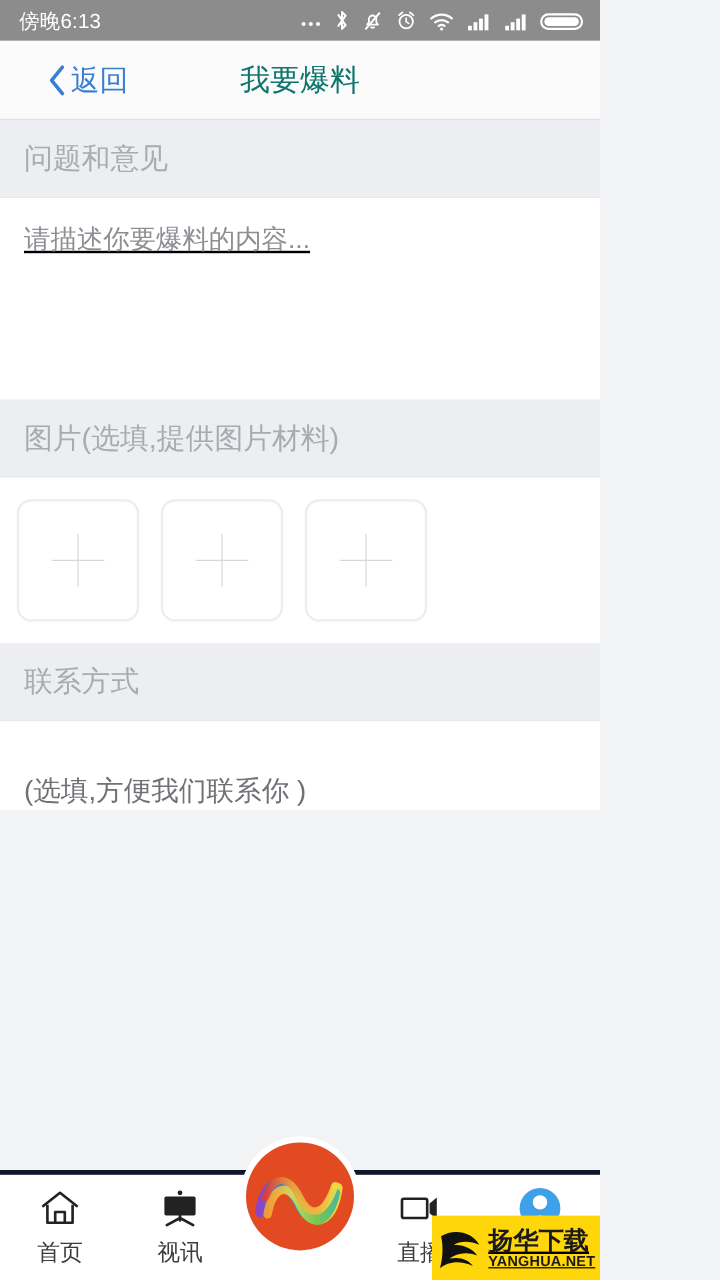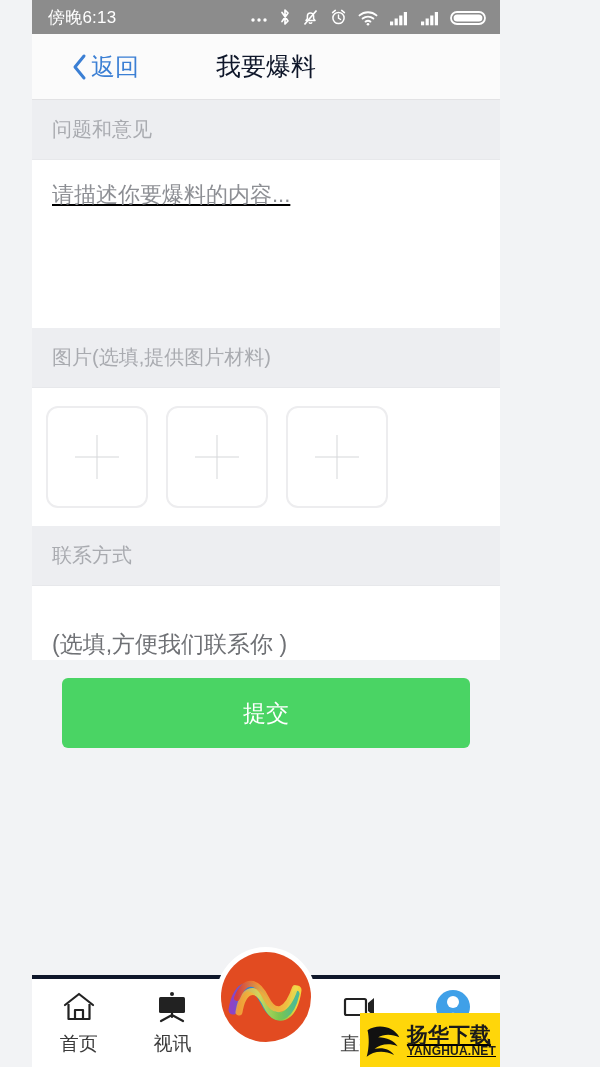--- a/index.html
+++ b/index.html
@@ -8,21 +8,20 @@
     font-family: "Liberation Sans", "DejaVu Sans", sans-serif;
     background: #f2f3f5;
     overflow: hidden;
   }
   #app {
     position: relative;
     width: 500px; height: 1067px;
     background: #f2f3f5;
     display: flex;
     flex-direction: column;
-    padding-left: 32px;
   }
 
   
   .statusbar {
     height: 34px;
     background: #8c8c8c;
     display: flex;
     align-items: center;
     justify-content: space-between;
     padding: 0 12px 0 16px;
@@ -62,36 +61,36 @@
   .back-chevron { display: block; }
   .back-label {
     color: #3b7fd4;
     font-size: 24px;
   }
   .header-title {
     position: absolute;
     left: 0; right: 0;
     text-align: center;
     font-size: 25px;
-    color: #0f172a;
+    color: #0f766e;
     pointer-events: none;
   }
 
   
   .content {
     flex: 1 1 auto;
     overflow: hidden;
     background: #f2f3f5;
     display: flex;
     flex-direction: column;
   }
   .section-label {
     background: #edeef1;
     color: #a9abb0;
-    font-size: 20px;
+    font-size: 24px;
     padding: 16px 0 16px 20px;
     border-bottom: 1px solid #e7e8eb;
   }
   .textarea-box {
     background: #ffffff;
     height: 168px;
     padding: 20px 20px 0 20px;
     text-decoration: underline;
   }
   .textarea-placeholder {
@@ -330,23 +329,20 @@
         <span class="plus"></span>
       </div>
     </div>
 
     <div class="section-label">联系方式</div>
 
     <div class="input-box">
       <span class="input-placeholder">(选填,方便我们联系你 )</span>
     </div>
 
-    <div class="submit-wrap">
-      <button class="submit-btn">提交</button>
-    </div>
 
     <div class="filler"></div>
   </div>
 
   <div class="tabbar">
 
     <div class="tab">
       <span class="tab-icon">
         <svg width="34" height="32" viewBox="0 0 34 32">
           <path d="M3 14 L17 3 L31 14" stroke="#222" stroke-width="2.2" fill="none" stroke-linecap="round" stroke-linejoin="round"></path>

